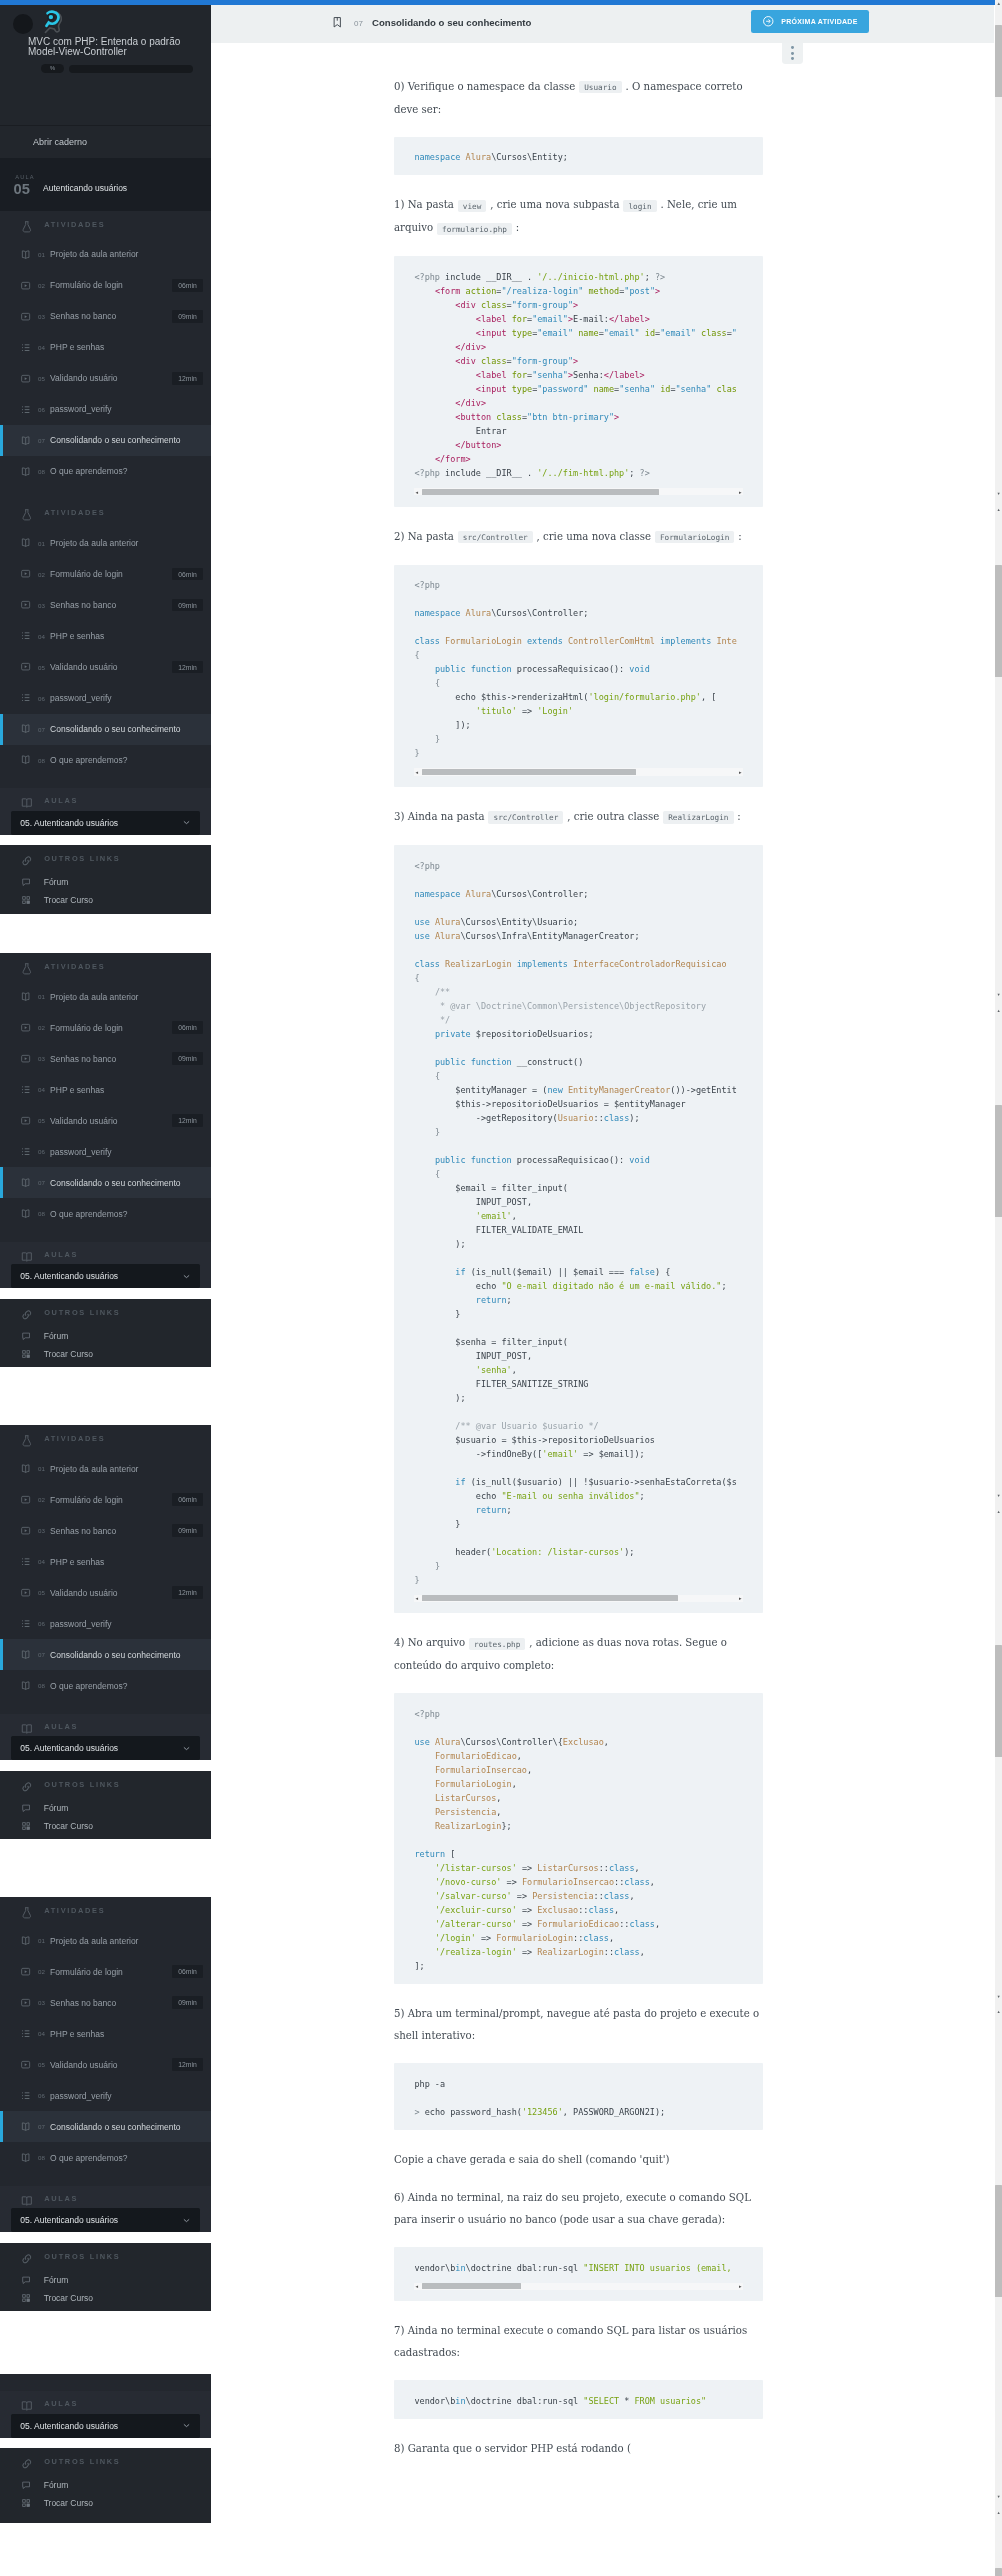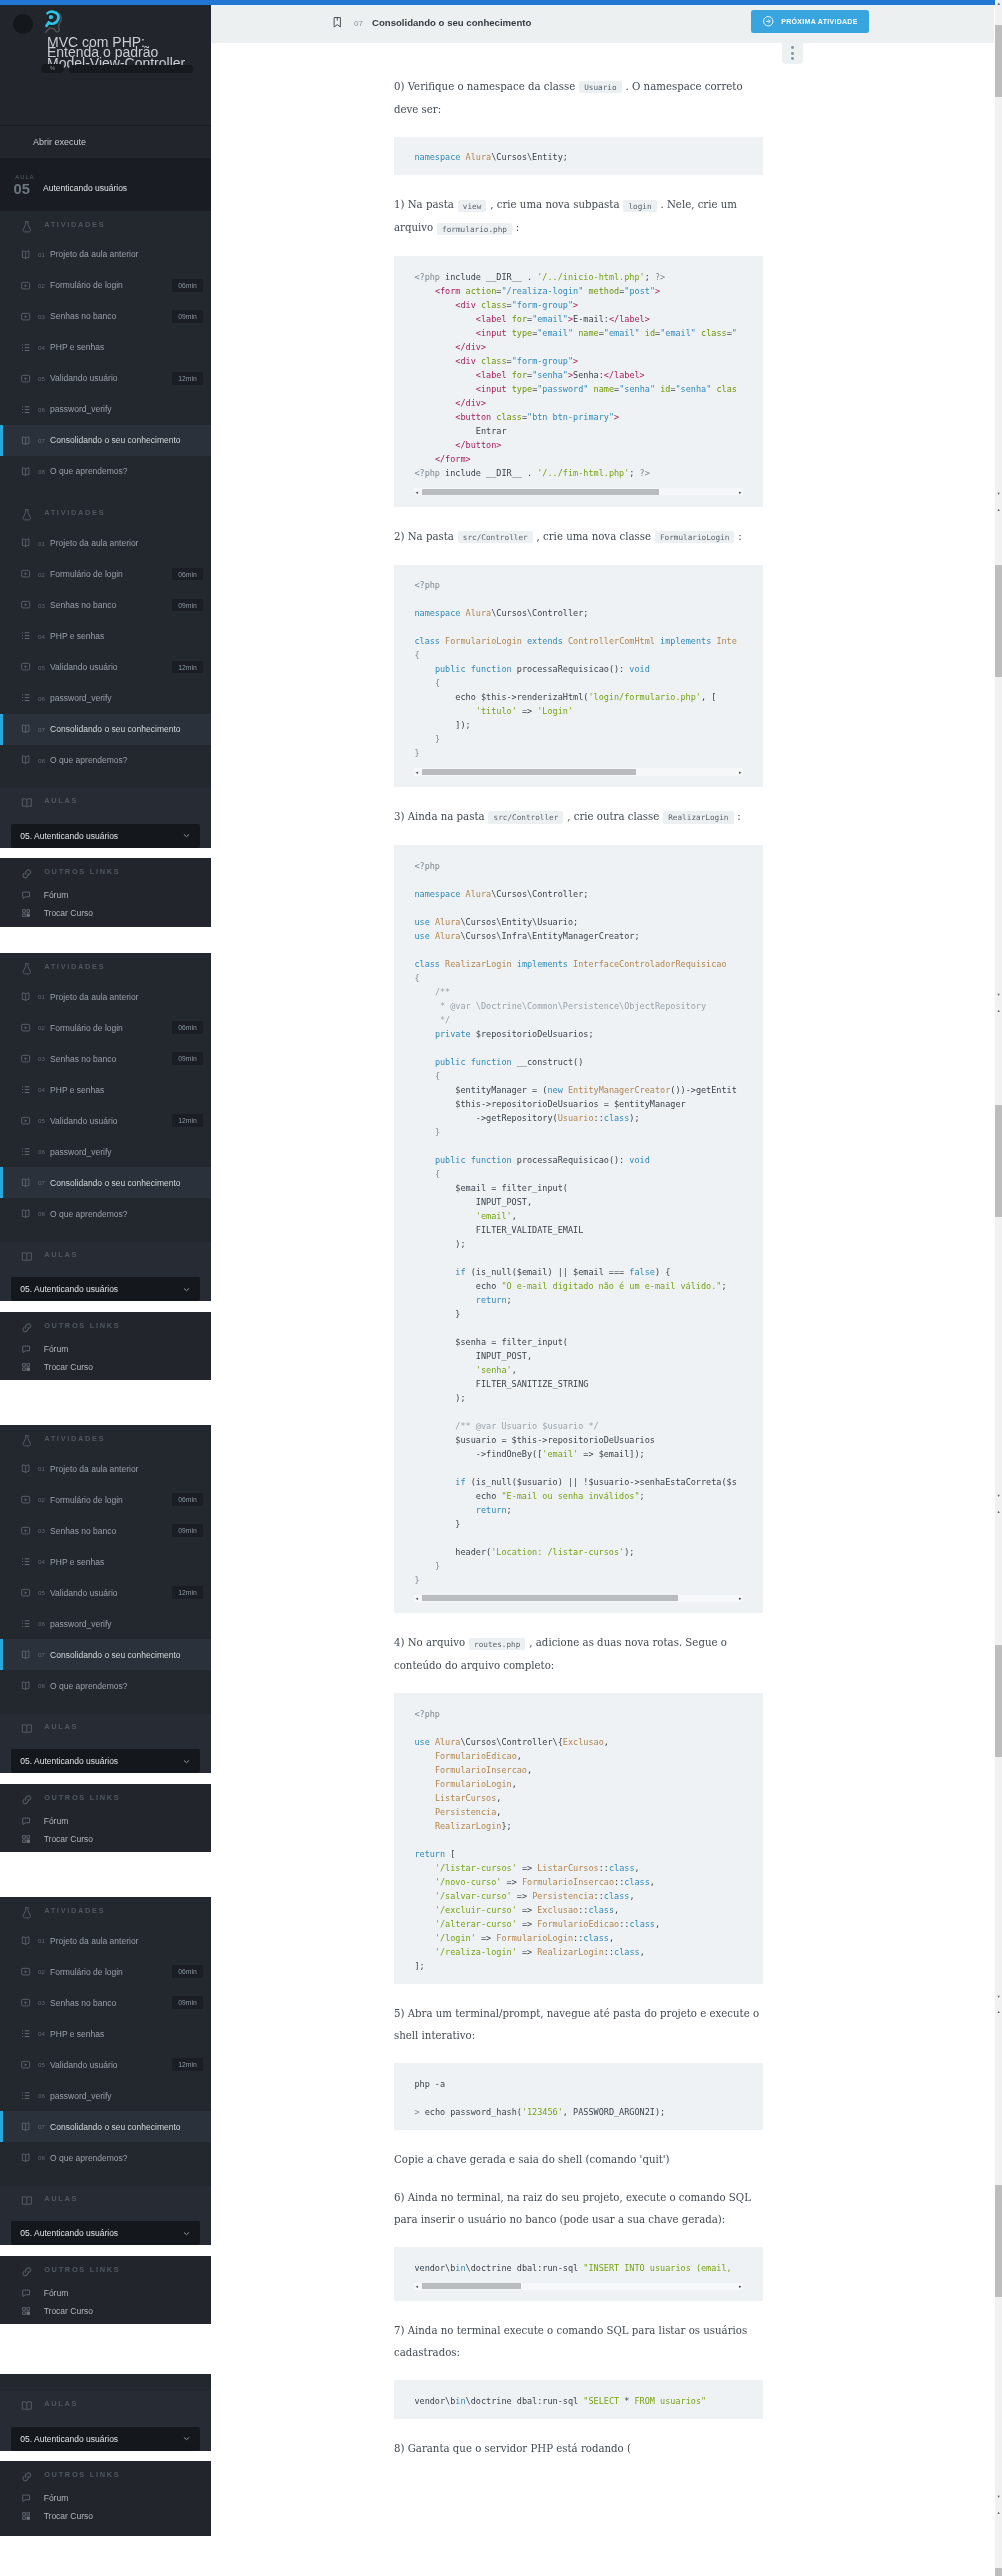--- a/index.html
+++ b/index.html
@@ -10,21 +10,21 @@
   }
   
   .topstrip{position:absolute;left:0;top:0;width:1003px;height:4.5px;background:#2178d4;z-index:30;}
 
   
   .sidebar-block{position:absolute;left:0;width:211px;overflow:hidden;}
   .sb-course{background:#22262c;padding:9px 0 0 0;position:relative;height:111px;}
   .sb-collapse{position:absolute;left:13px;top:9px;width:20.4px;height:20.4px;border-radius:50%;
     background:#14171b;color:#c9d2d8;display:flex;align-items:center;justify-content:center;}
   .sb-logo{position:absolute;left:40px;top:5.7px;width:24px;height:25px;}
-  .sb-course-title{position:absolute;left:47px;top:32px;width:153px;color:#c9ced3;font-size:14px;line-height:10.8px;}
+  .sb-course-title{position:absolute;left:28px;top:32px;width:153px;color:#c9ced3;font-size:10px;line-height:10.8px;}
   .sb-progress-pill{position:absolute;left:41px;top:59px;width:23px;height:9.6px;border-radius:5.1px;
     background:#16191d;color:#8a939b;font-size:5.7px;display:flex;align-items:center;justify-content:center;}
   .sb-progress-bar{position:absolute;left:69px;top:60px;width:124px;height:8px;border-radius:4px;background:#16191d;}
   .sb-caderno{background:#22262c;height:32px;display:flex;align-items:center;border-top:0.6px solid #1a1d22;color:#c3c9ce;}
   .sb-caderno .ic{margin:0 12.5px 0 20.4px;color:#9fb0bd;}
   .sb-caderno span{font-size:9px;}
   .sb-aula{background:#191d23;height:53px;position:relative;color:#e6e9eb;}
   .sb-aula .lbl{position:absolute;left:15.3px;top:16px;font-size:5.7px;letter-spacing:1.1px;color:#575f67;}
   .sb-aula .num{position:absolute;left:13.6px;top:23px;font-size:14.7px;font-weight:bold;color:#6d767e;}
   .sb-aula .nm{position:absolute;left:43px;top:25px;font-size:8.5px;color:#dfe3e6;}
@@ -34,21 +34,21 @@
   .sb-sec-hdr span{font-size:7.4px;font-weight:bold;letter-spacing:1.7px;}
   .sb-item{height:31px;display:flex;align-items:center;position:relative;cursor:pointer;}
   .sb-item .ic{width:11.3px;height:11.3px;margin:0 6.8px 0 20px;color:#646d75;flex:0 0 auto;}
   .sb-item .no{font-size:6.2px;color:#5f6870;margin-right:5.1px;}
   .sb-item .lb{font-size:8.5px;color:#98a0a8;white-space:nowrap;}
   .sb-item .dur{position:absolute;right:8px;background:#1a1e24;color:#8d959d;font-size:6.8px;padding:2.8px 6.2px;border-radius:1.1px;}
   .sb-item.active{background:#2b313a;}
   .sb-item.active:before{content:"";position:absolute;left:0;top:0;bottom:0;width:2.8px;background:#29a8dc;}
   .sb-item.active .lb{color:#d3d8dc;}
   .sb-aulas{background:#272b33;}
-  .sb-aulas .sb-sec-hdr{padding-top:8px;padding-bottom:13px;}
+  .sb-aulas .sb-sec-hdr{padding-top:8px;padding-bottom:0;}
   .sb-select{margin:1.1px 11.3px 10.2px 11.3px;height:24px;background:#14181d;border-radius:1.7px;display:flex;
     align-items:center;color:#dfe3e6;font-size:8.5px;padding:0 9px;justify-content:space-between;cursor:pointer;}
   .sb-select .ic{width:9px;height:9px;color:#9aa2aa;}
   .sb-outros{background:#22262c;padding-bottom:4.5px;}
   .sb-link{display:flex;align-items:center;height:18px;color:#aeb5bb;cursor:pointer;}
   .sb-link .ic{width:10.2px;height:10.2px;margin:0 12.5px 0 21px;color:#6b737b;}
   .sb-link span{font-size:8.5px;}
   .sb-tailpad{background:#23272e;height:17px;}
 
   
@@ -116,21 +116,21 @@
         </div>
         <div class="sb-progress-bar"></div>
       </div>
       <div class="sb-caderno">
         <span class="ic">
           <svg viewBox="0 0 24 24" fill="none" stroke="currentColor" stroke-width="1.7">
             <path d="M6 3h9l4 4v14H6z"></path>
             <path d="M9 11h7M9 14h7M9 17h5"></path>
           </svg>
         </span>
-        <span>Abrir execute</span>
+        <span>Abrir caderno</span>
       </div>
       <div class="sb-aula">
         <span class="lbl">AULA</span>
         <span class="num">05</span>
         <span class="nm">Autenticando usuários</span>
       </div>
       <div class="sb-ativ">
         <div class="sb-sec-hdr">
           <span class="ic">
             <svg viewBox="0 0 24 24" fill="none" stroke="currentColor" stroke-width="1.7">

